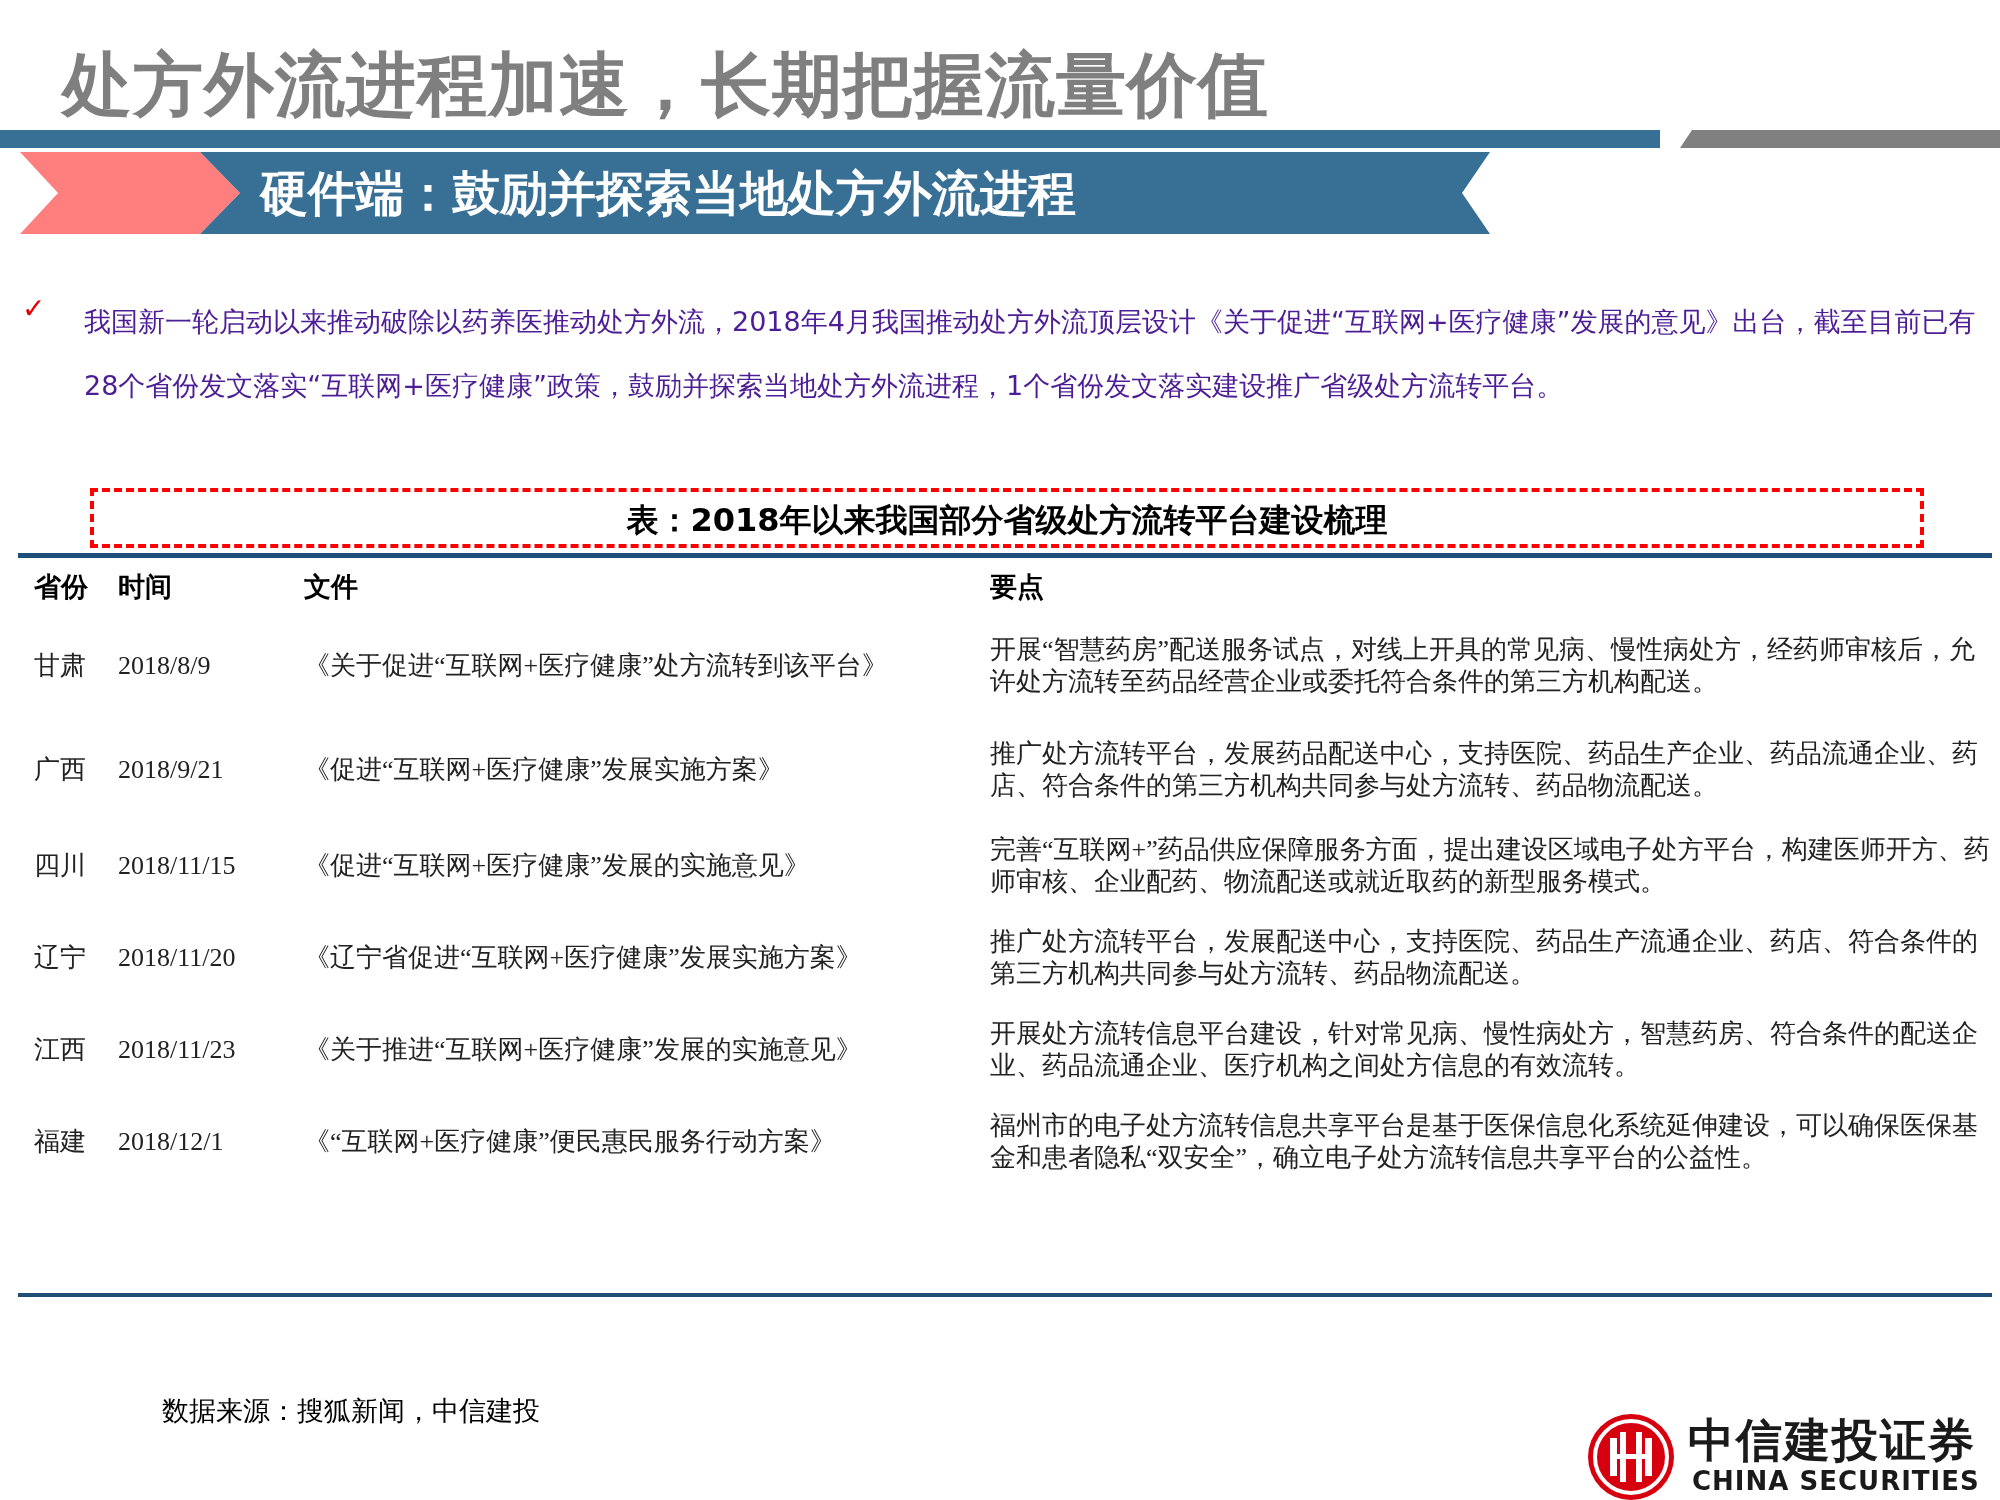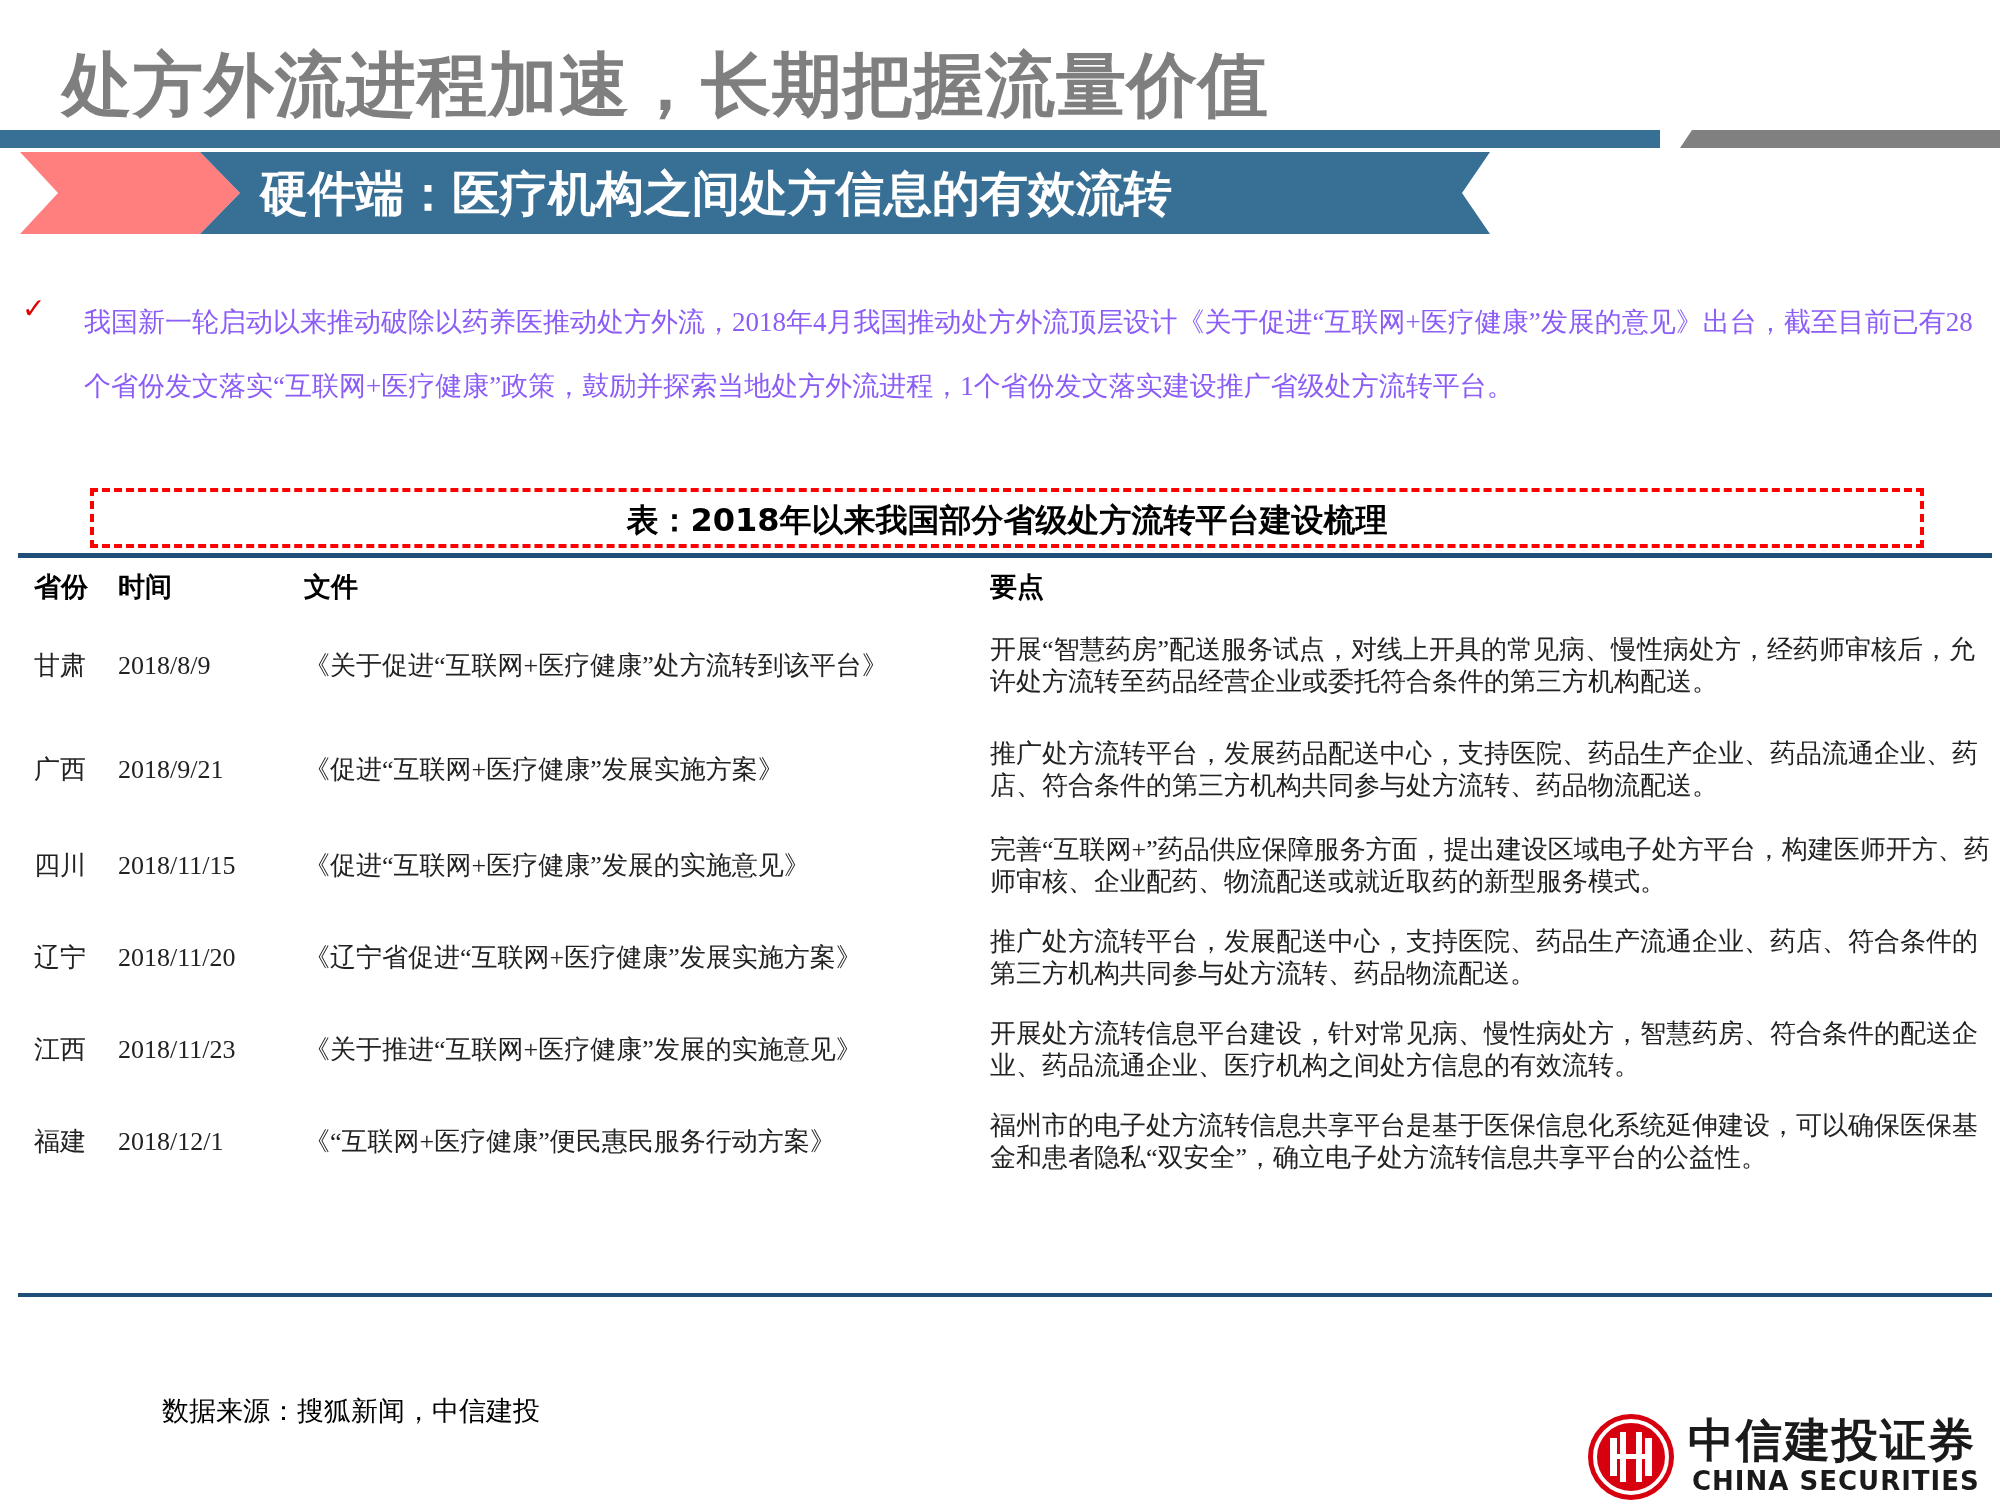--- a/index.html
+++ b/index.html
@@ -12,21 +12,21 @@
                  clip-path:polygon(12px 0, 100% 0, 100% 100%, 0 100%); }
   .banner { position:absolute; left:20px; top:152px; width:1450px; height:82px; }
   .banner-pink { position:absolute; left:0; top:0; width:220px; height:82px; background:#ff7f7f;
                  clip-path:polygon(0 0, 180px 0, 220px 50%, 180px 100%, 0 100%, 38px 50%); }
   .banner-blue { position:absolute; left:180px; top:0; width:1290px; height:82px; background:#376f95;
                  clip-path:polygon(0 0, 100% 0, calc(100% - 28px) 50%, 100% 100%, 0 100%, 40px 50%); }
   .banner-text { position:absolute; left:240px; top:0; height:82px; line-height:82px; font-size:48px;
                  font-weight:bold; color:#fff; white-space:nowrap; }
   .bullet { position:absolute; left:22px; top:290px; width:1960px; }
   .check { position:absolute; left:0; top:2px; color:#e00000; font-size:28px; }
-  .bullet-text { margin-left:62px; font-size:27px; line-height:64px; color:#8b5cf6;font-family:Liberation Serif, serif; }
+  .bullet-text { margin-left:62px; font-size:27px; line-height:64px; color:#4c1d95; }
   .caption-box { position:absolute; left:90px; top:488px; width:1826px; height:52px;
                  border:4px dashed #ff0000; border-left-width:4px; }
   .caption-text { position:absolute; left:0; right:0; top:2px; height:52px; line-height:52px; text-align:center;
                   font-size:32px; font-weight:bold; color:#000; }
   .rule-top { position:absolute; left:18px; top:553px; width:1974px; height:5px; background:#1f4e79; }
   .rule-bottom { position:absolute; left:18px; top:1293px; width:1974px; height:4px; background:#1f4e79; }
   table.t { position:absolute; left:18px; top:562px; width:1974px; border-collapse:collapse;
             font-family:"Liberation Serif", "DejaVu Serif", serif; font-size:26px; }
   table.t th { text-align:left; font-family:"DejaVu Sans", "Liberation Sans", sans-serif;
                font-weight:bold; font-size:27px; height:50px; padding:0 0 0 16px; vertical-align:middle; }
@@ -44,21 +44,21 @@
 </head>
 <body>
 
 <div class="title">处方外流进程加速，长期把握流量价值</div>
 <div class="topbar-blue"></div>
 <div class="topbar-gray"></div>
 
 <div class="banner">
   <div class="banner-pink"></div>
   <div class="banner-blue"></div>
-  <div class="banner-text">硬件端：医疗机构之间处方信息的有效流转</div>
+  <div class="banner-text">硬件端：鼓励并探索当地处方外流进程</div>
 </div>
 
 <div class="bullet">
   <span class="check">✓</span>
   <div class="bullet-text">我国新一轮启动以来推动破除以药养医推动处方外流，2018年4月我国推动处方外流顶层设计《关于促进“互联网+医疗健康”发展的意见》出台，截至目前已有28个省份发文落实“互联网+医疗健康”政策，鼓励并探索当地处方外流进程，1个省份发文落实建设推广省级处方流转平台。</div>
 </div>
 
 <div class="caption-box">
   <div class="caption-text">表：2018年以来我国部分省级处方流转平台建设梳理</div>
 </div>

